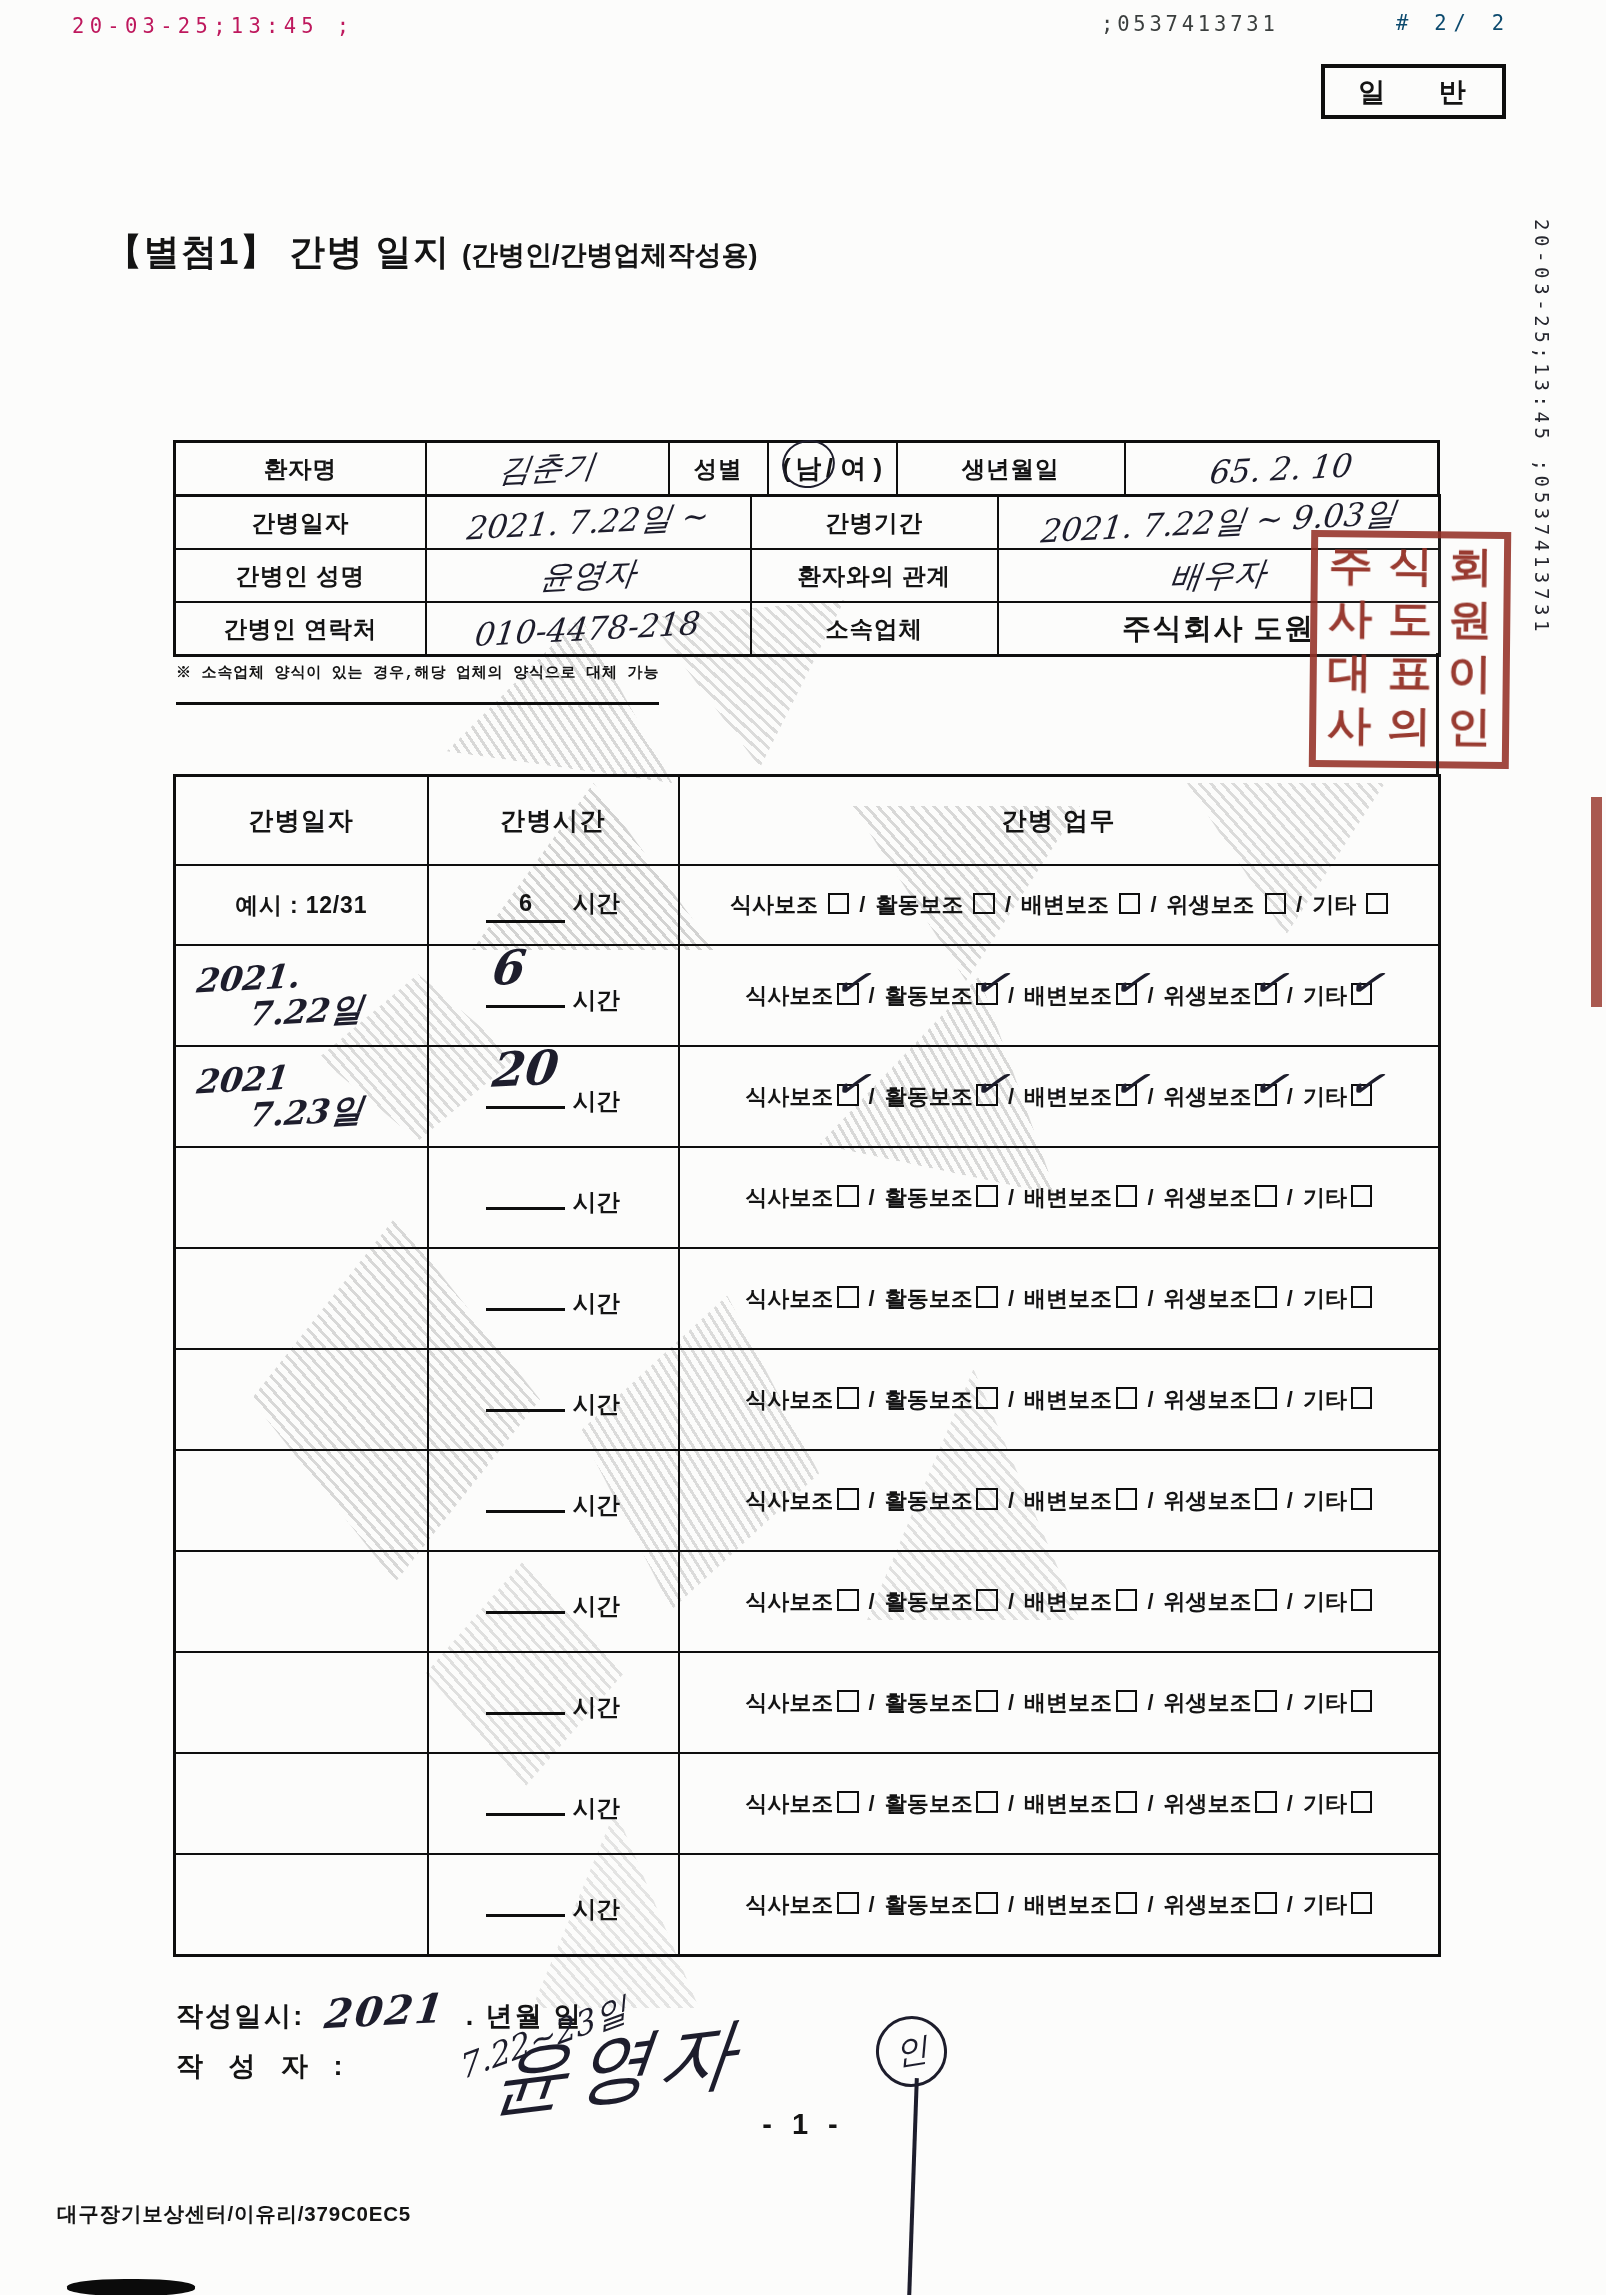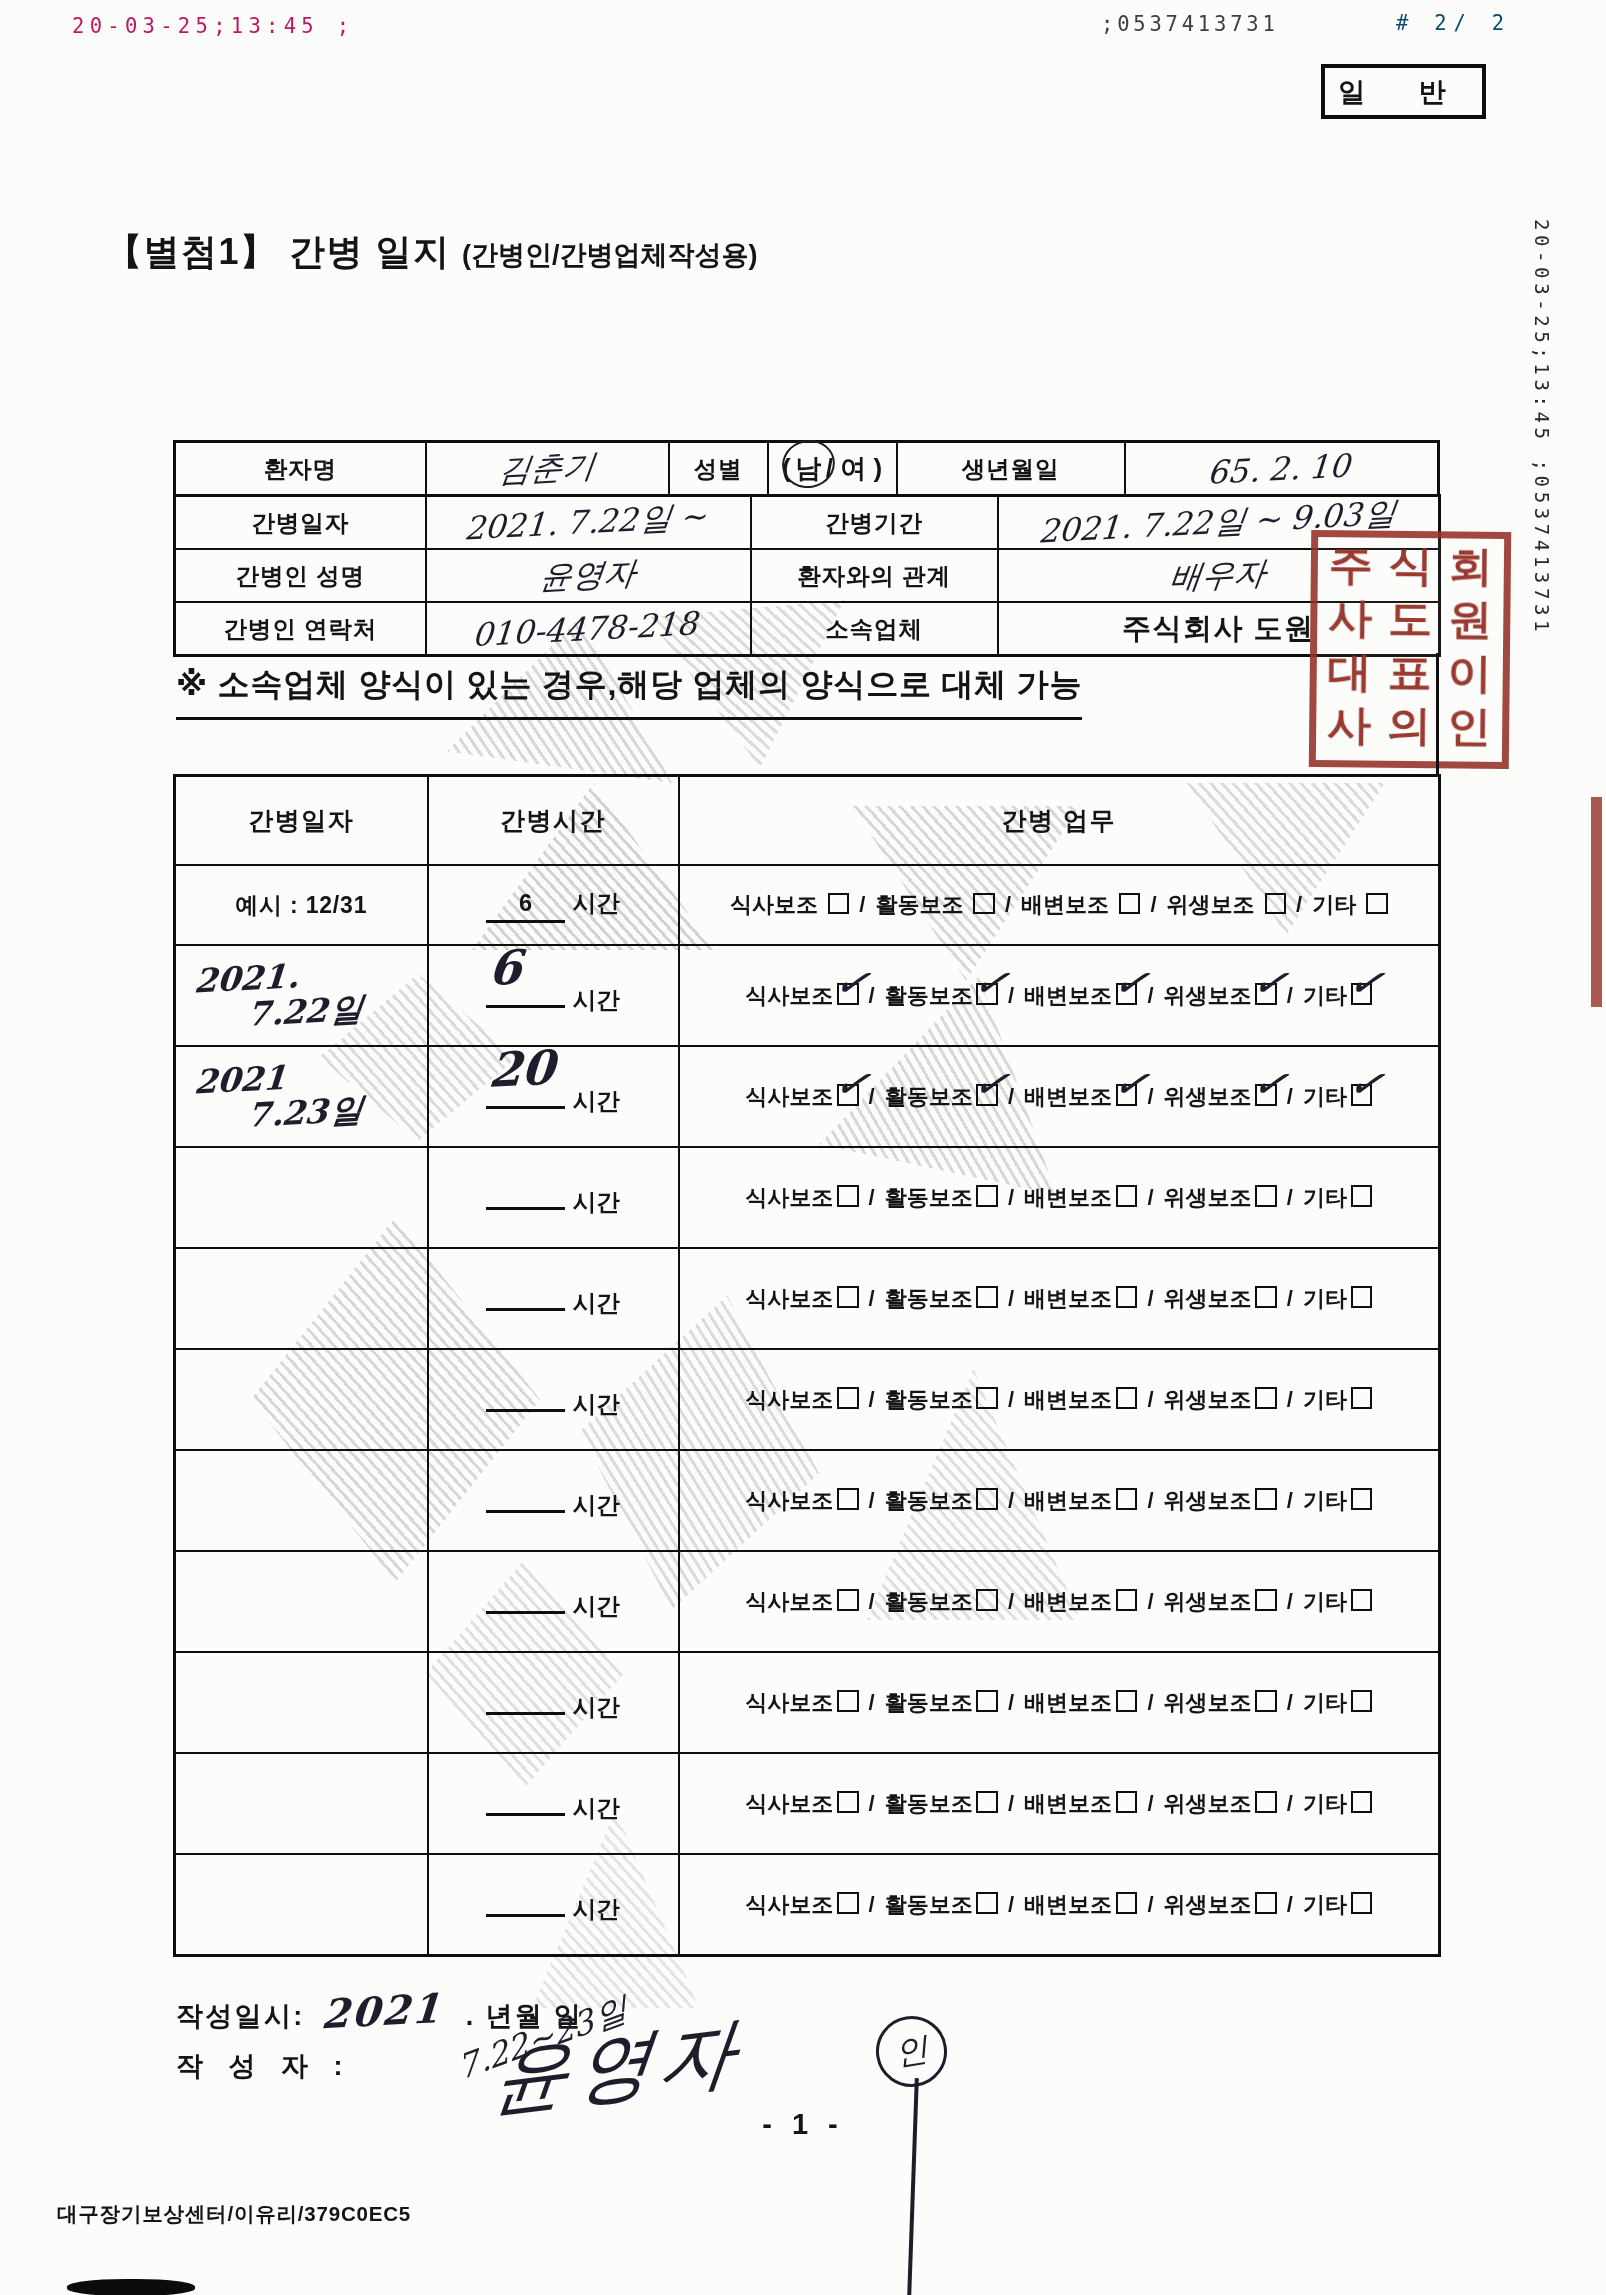--- a/index.html
+++ b/index.html
@@ -8,21 +8,21 @@
 
   
   .fax-left{position:absolute;left:72px;top:13.7px;font-family:"DejaVu Sans Mono","Liberation Mono",monospace;
             font-size:20.5px;letter-spacing:5.3px;color:#be185d;}
   .fax-num{position:absolute;left:1101px;top:12px;font-family:"DejaVu Sans Mono","Liberation Mono",monospace;
            font-size:20.5px;letter-spacing:3.8px;color:#3b3f3e;}
   .fax-page{position:absolute;left:1396px;top:10.6px;font-family:"DejaVu Sans Mono","Liberation Mono",monospace;
             font-size:20.5px;letter-spacing:6.8px;color:#0c4a6e;}
   .general-box{position:absolute;left:1321px;top:64px;width:157px;height:47px;border:4.6px solid #0e0e0e;
                display:flex;align-items:center;justify-content:center;font-size:27px;font-weight:bold;
-               letter-spacing:23px;}
+               letter-spacing:23px;padding-left:20px;}
 
   
   .attach-title{position:absolute;left:106px;top:199px;font-size:36px;font-weight:bold;letter-spacing:1.5px;white-space:nowrap;margin-top:29px;}
   .attach-sub{font-size:27px;font-weight:bold;letter-spacing:0;}
   .form-title-box{position:absolute;left:179px;top:304px;width:1228px;height:84px;border:3.8px solid #0e0e0e;
                   display:flex;align-items:center;justify-content:center;font-size:44px;font-weight:bold;letter-spacing:9px;}
 
   
   table{border-collapse:collapse;table-layout:fixed;}
   .ptable{position:absolute;left:173px;top:440px;width:1265px;border:3px solid #0e0e0e;}
@@ -32,22 +32,22 @@
   .plabel{font-weight:bold;font-size:23.6px;letter-spacing:0.8px;}
   .hand{display:inline-block;font-family:"DejaVu Serif","Liberation Serif",serif;font-style:italic;
         color:#1d1d2c;transform:rotate(-3deg) skewX(-10deg);}
   .hv{font-size:32px;white-space:nowrap;}
   .printedco{font-weight:bold;font-size:29px;letter-spacing:1.5px;}
   .gender-wrap{font-size:26px;font-weight:bold;white-space:nowrap;}
   .male-circle{position:relative;display:inline-block;padding:0 4.6px;}
   .male-circle::after{content:"";position:absolute;left:-9px;top:-10.6px;width:49px;height:44px;
         border:2.3px solid #1d1d2c;border-radius:50%;transform:rotate(-12deg);}
 
-  .note{position:absolute;left:176px;top:663px;font-size:32px;font-weight:bold;letter-spacing:0.8px;
-        border-bottom:3px solid #0e0e0e;padding-bottom:10px;white-space:nowrap;}
+  .note{position:absolute;left:176px;top:663px;font-size:15px;font-weight:bold;letter-spacing:0.8px;
+        border-bottom:3px solid #0e0e0e;padding-bottom:20px;white-space:nowrap;font-family:Liberation Mono, monospace;}
 
   
   .seal{position:absolute;left:1310px;top:531px;width:180px;height:214px;border:7.6px solid rgba(148,48,38,.88);
         display:grid;grid-template-columns:repeat(3,1fr);grid-auto-rows:1fr;padding:4.6px 3px;
         color:rgba(148,48,38,.95);transform:rotate(.6deg);filter:blur(0.3px);background:rgba(255,255,255,.05);}
   .seal span{font-size:41px;line-height:47px;font-weight:bold;text-align:center;
         transform:scaleY(1.02) scaleX(1.08);font-family:"DejaVu Sans",sans-serif;}
   .edge-red{position:absolute;left:1591px;top:797px;width:10.6px;height:210px;background:rgba(148,48,38,.8);}
 
   

